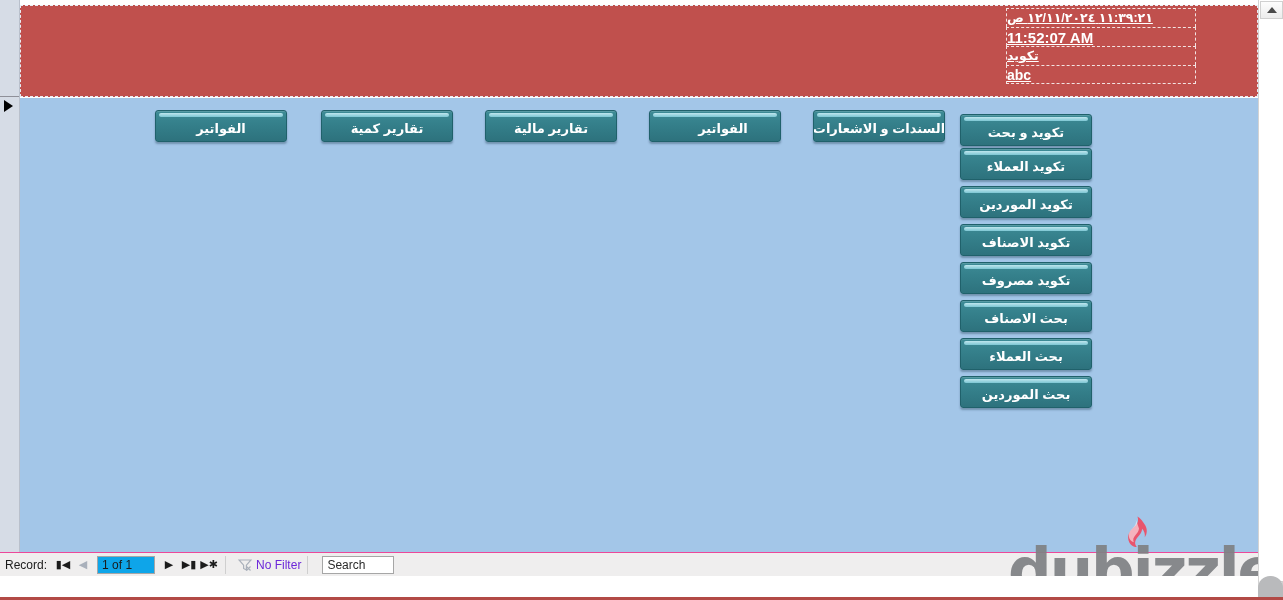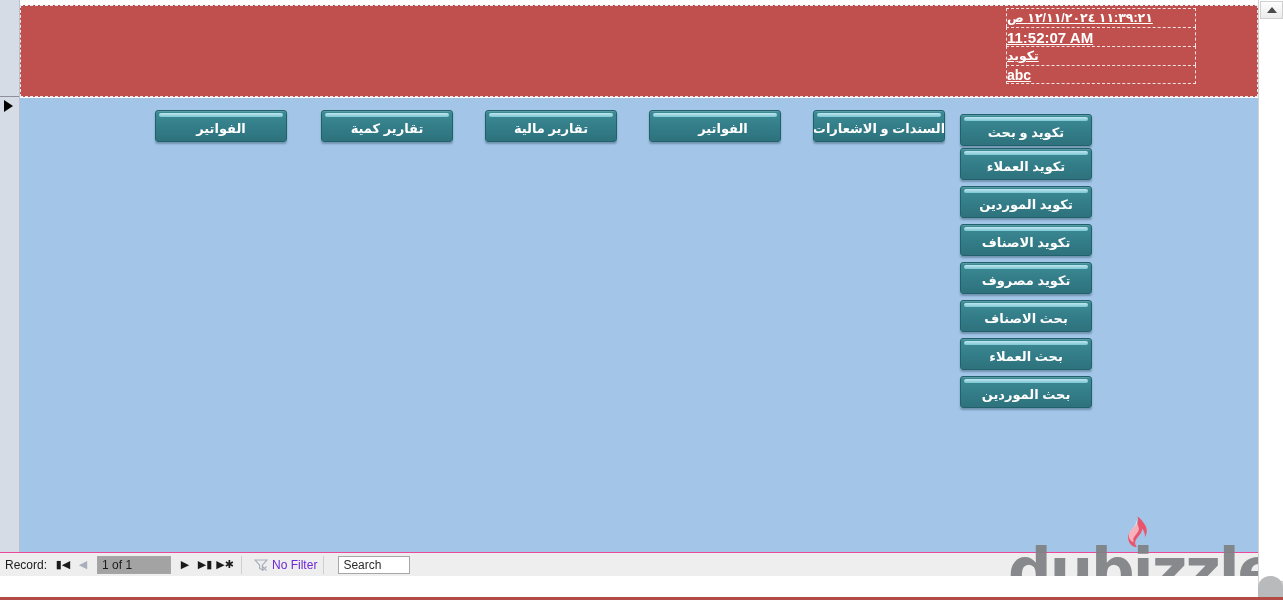--- a/index.html
+++ b/index.html
@@ -240,23 +240,23 @@
   .nav-label { margin-left: 5px; margin-right: 6px; white-space: nowrap; }
   .nav-btn {
     width: 20px; height: 20px;
     display: flex; align-items: center; justify-content: center;
     cursor: pointer;
     color: #1b1b1b;
     font-size: 11px;
   }
   .nav-btn.disabled { color: #a9b0bb; cursor: default; }
   .nav-box {
-    width: 74px; height: 18px;
+    width: 58px; height: 18px;
     border: 1px solid #a6a6a6;
-    background: #a3a3a3;
+    background: #0ea5e9;
     margin: 0 4px;
     font-size: 12px;
     line-height: 16px;
     padding-left: 4px;
     color: #1b1b1b;
   }
   .nav-sep {
     width: 1px; height: 18px;
     background: #cfcfcf;
     margin: 0 6px;

